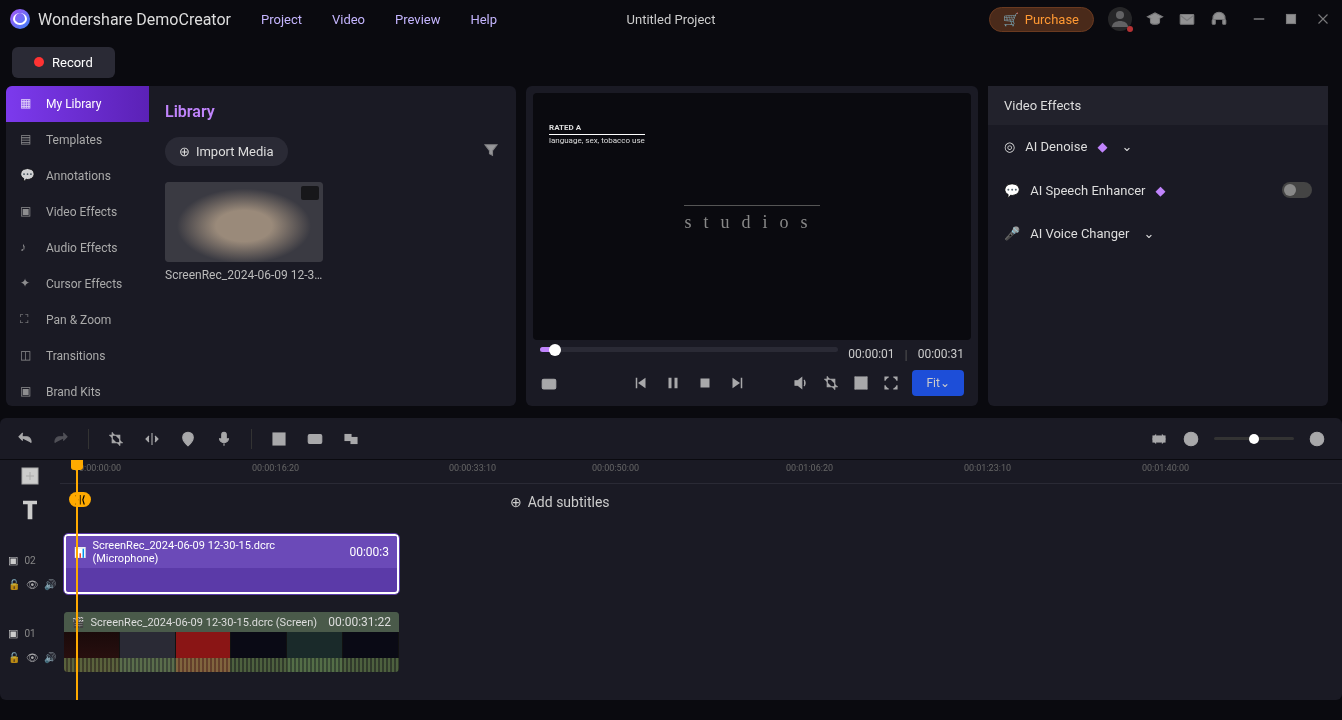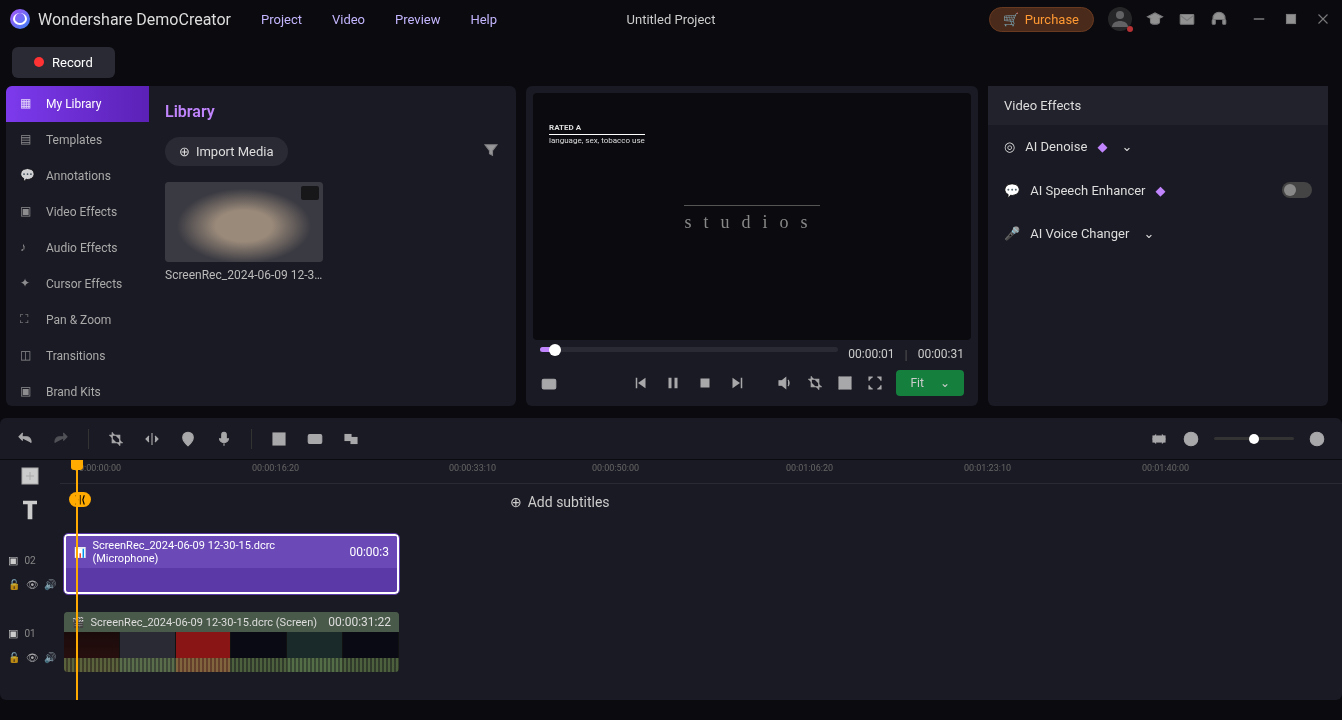--- a/index.html
+++ b/index.html
@@ -46,21 +46,21 @@
 .scrubber{display:flex;align-items:flex-start;gap:10px;margin-bottom:8px}
 .scrub-track{flex:1;height:5px;background:#2a2a35;border-radius:3px;position:relative}
 .scrub-fill{position:absolute;left:0;top:0;bottom:0;width:5%;background:#c084fc;border-radius:3px}
 .scrub-thumb{position:absolute;left:5%;top:50%;transform:translate(-50%,-50%);width:12px;height:12px;background:#fff;border-radius:50%}
 .time{color:#ccc;font-size:12px}
 .time-sep{color:#555}
 .play-row{display:flex;align-items:center;gap:14px}
 .play-center{display:flex;gap:14px;margin-left:60px}
 .play-right{margin-left:auto;display:flex;align-items:center;gap:12px}
 .pc-icon{width:18px;height:18px;opacity:.8;cursor:pointer}
-.fit-sel{background:#15803d;padding:6px 14px;border-radius:4px;display:flex;align-items:center;gap:16px;color:#ccc;font-size:12px}
+.fit-sel{background:#1d4ed8;padding:6px 14px;border-radius:4px;display:flex;align-items:center;color:#ccc;font-size:12px}
 .right-panel{width:340px;background:#1a1a24;border-radius:6px}
 .rp-tabs{display:flex;border-bottom:1px solid #0a0a0f}
 .rp-tab{padding:12px 18px;color:#ccc;cursor:pointer;font-size:14px}
 .rp-tab.active{color:#c084fc;font-weight:600;border-bottom:2px solid #c084fc}
 .rp-section{padding:12px 16px;color:#ddd;font-size:13px;background:#22222c}
 .rp-item{display:flex;align-items:center;gap:10px;padding:14px 16px;color:#ddd;font-size:13px}
 .gem{color:#c084fc}
 .toggle{margin-left:auto;width:30px;height:16px;background:#444;border-radius:8px;position:relative}
 .toggle::after{content:"";position:absolute;left:2px;top:2px;width:12px;height:12px;background:#888;border-radius:50%}
 .timeline-panel{margin-top:12px;height:282px;background:#1a1a24;border-radius:6px}

